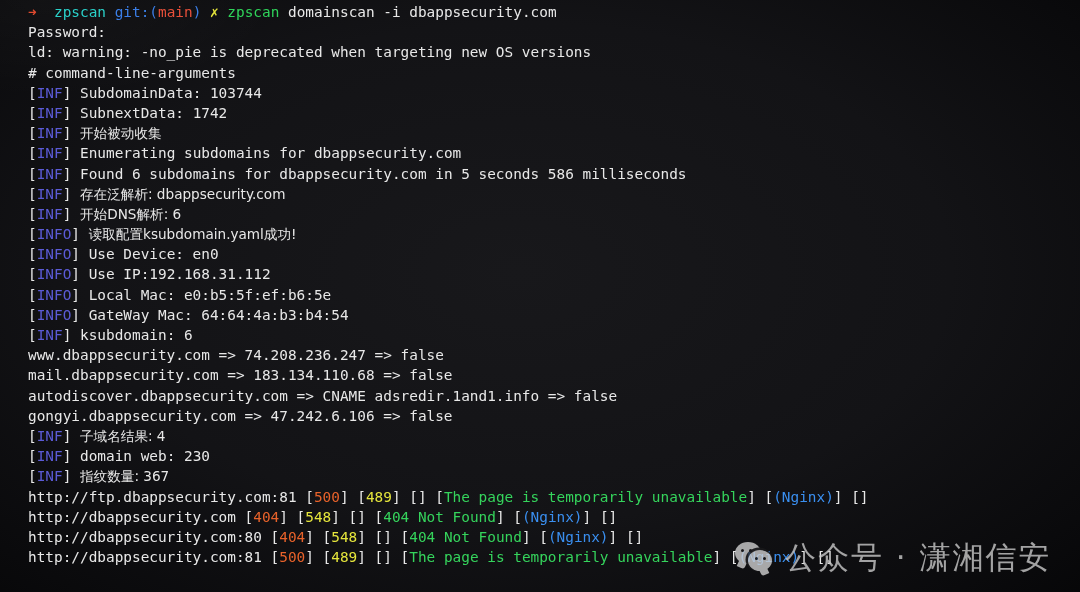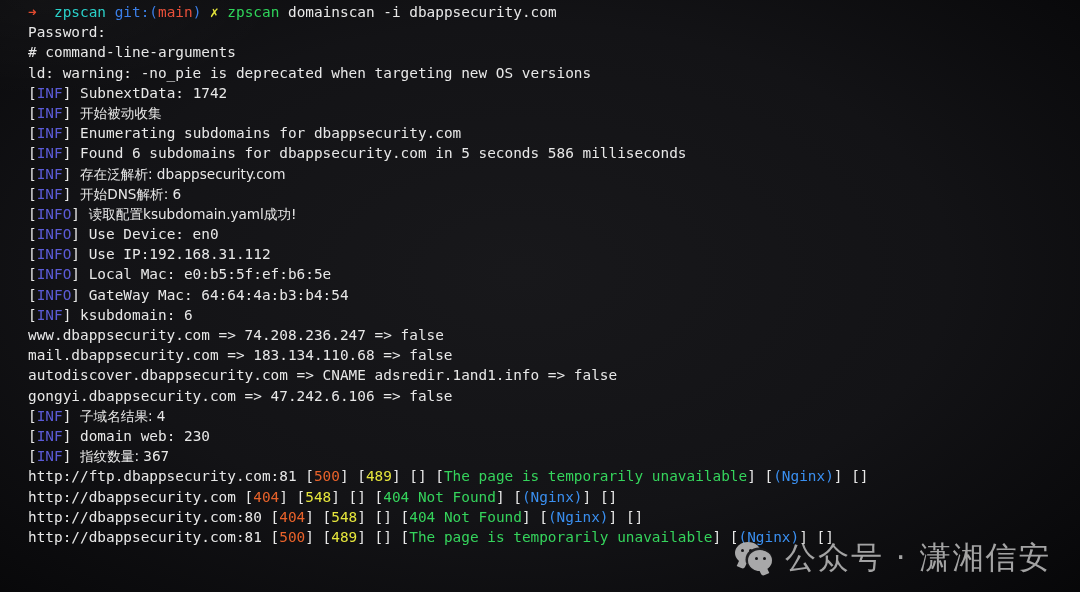--- a/index.html
+++ b/index.html
@@ -140,22 +140,23 @@
 <body>
 
 <div id="terminal">
 
   <div id="screen">
 
     <div class="line"><span class="c-redarrow">➜</span><span class="c-white">  </span><span class="c-cyan">zpscan</span><span class="c-white"> </span><span class="c-blue">git:(</span><span class="c-red">main</span><span class="c-blue">)</span><span class="c-white"> </span><span class="c-yellow">✗</span><span class="c-white"> </span><span class="c-green">zpscan</span><span class="c-white"> </span><span class="c-white">domainscan -i dbappsecurity.com</span></div>
 
     <div id="log-lines">
         <div class="line"><span class="c-white">Password:</span></div>
+        <div class="line"><span class="c-white">ld: warning: -no_pie is deprecated when targeting new OS versions</span></div>
         <div class="line"><span class="c-white"># command-line-arguments</span></div>
-        <div class="line"><span class="c-white">ld: warning: -no_pie is deprecated when targeting new OS versions</span></div>
+        <div class="line"><span class="c-white">[</span><span class="c-inf">INF</span><span class="c-white">] </span><span class="c-white">SubdomainData: 103744</span></div>
         <div class="line"><span class="c-white">[</span><span class="c-inf">INF</span><span class="c-white">] </span><span class="c-white">SubnextData: 1742</span></div>
         <div class="line"><span class="c-white">[</span><span class="c-inf">INF</span><span class="c-white">] </span><span class="c-white cjk">开始被动收集</span></div>
         <div class="line"><span class="c-white">[</span><span class="c-inf">INF</span><span class="c-white">] </span><span class="c-white">Enumerating subdomains for dbappsecurity.com</span></div>
         <div class="line"><span class="c-white">[</span><span class="c-inf">INF</span><span class="c-white">] </span><span class="c-white">Found 6 subdomains for dbappsecurity.com in 5 seconds 586 milliseconds</span></div>
         <div class="line"><span class="c-white">[</span><span class="c-inf">INF</span><span class="c-white">] </span><span class="c-white cjk">存在泛解析: dbappsecurity.com</span></div>
         <div class="line"><span class="c-white">[</span><span class="c-inf">INF</span><span class="c-white">] </span><span class="c-white cjk">开始DNS解析: 6</span></div>
         <div class="line"><span class="c-white">[</span><span class="c-inf">INFO</span><span class="c-white">] </span><span class="c-white cjk">读取配置ksubdomain.yaml成功!</span></div>
         <div class="line"><span class="c-white">[</span><span class="c-inf">INFO</span><span class="c-white">] </span><span class="c-white">Use Device: en0</span></div>
         <div class="line"><span class="c-white">[</span><span class="c-inf">INFO</span><span class="c-white">] </span><span class="c-white">Use IP:192.168.31.112</span></div>
         <div class="line"><span class="c-white">[</span><span class="c-inf">INFO</span><span class="c-white">] </span><span class="c-white">Local Mac: e0:b5:5f:ef:b6:5e</span></div>

